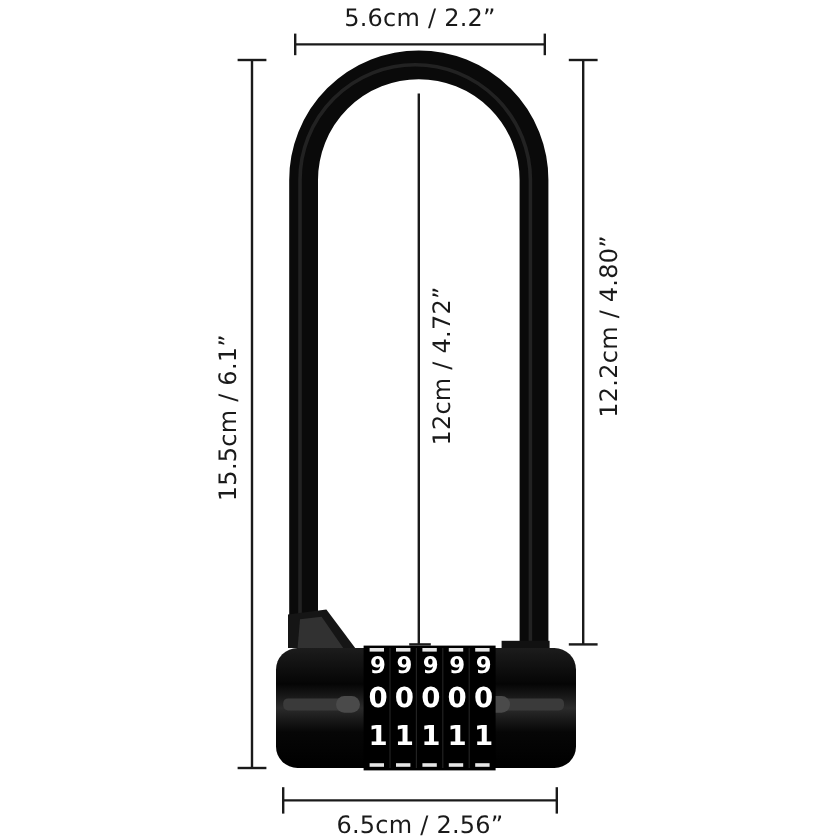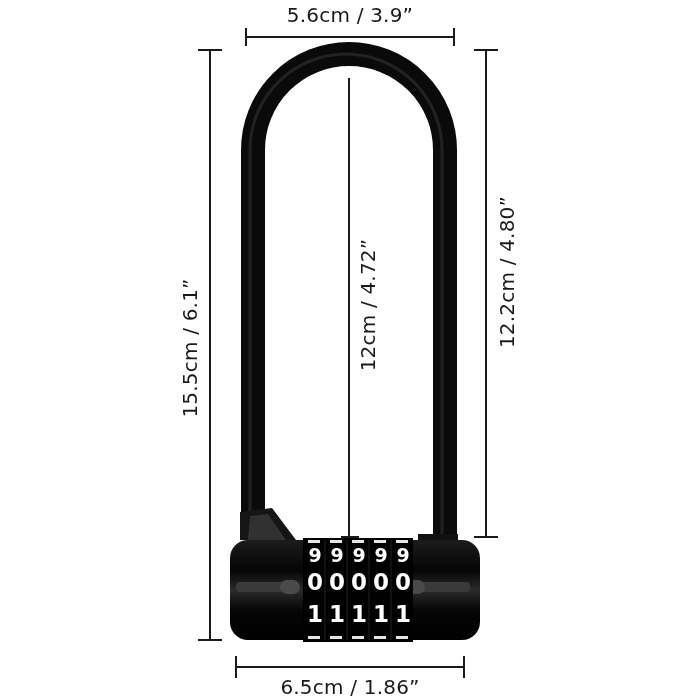--- a/index.html
+++ b/index.html
@@ -116,18 +116,18 @@
   </div>
   <div class="dial-digits" style="position:absolute; left:304px; top:601px; width:110px; display:flex; justify-content:space-around; color:#fff; font-size:23px;">
     <span>1</span>
     <span>1</span>
     <span>1</span>
     <span>1</span>
     <span>1</span>
   </div>
 
   
-  <div class="label horz" style="left:350px; top:3px;">5.6cm / 3.9”</div>
-  <div class="label horz" style="left:350px; top:675px;">6.5cm / 1.86”</div>
+  <div class="label horz" style="left:350px; top:3px;">5.6cm / 2.2”</div>
+  <div class="label horz" style="left:350px; top:675px;">6.5cm / 2.56”</div>
   <div class="label vert" style="left:190px; top:348px;">15.5cm / 6.1”</div>
   <div class="label vert" style="left:368px; top:305px;">12cm / 4.72”</div>
   <div class="label vert" style="left:507px; top:272px;">12.2cm / 4.80”</div>
 </div>
 
 </body></html>

